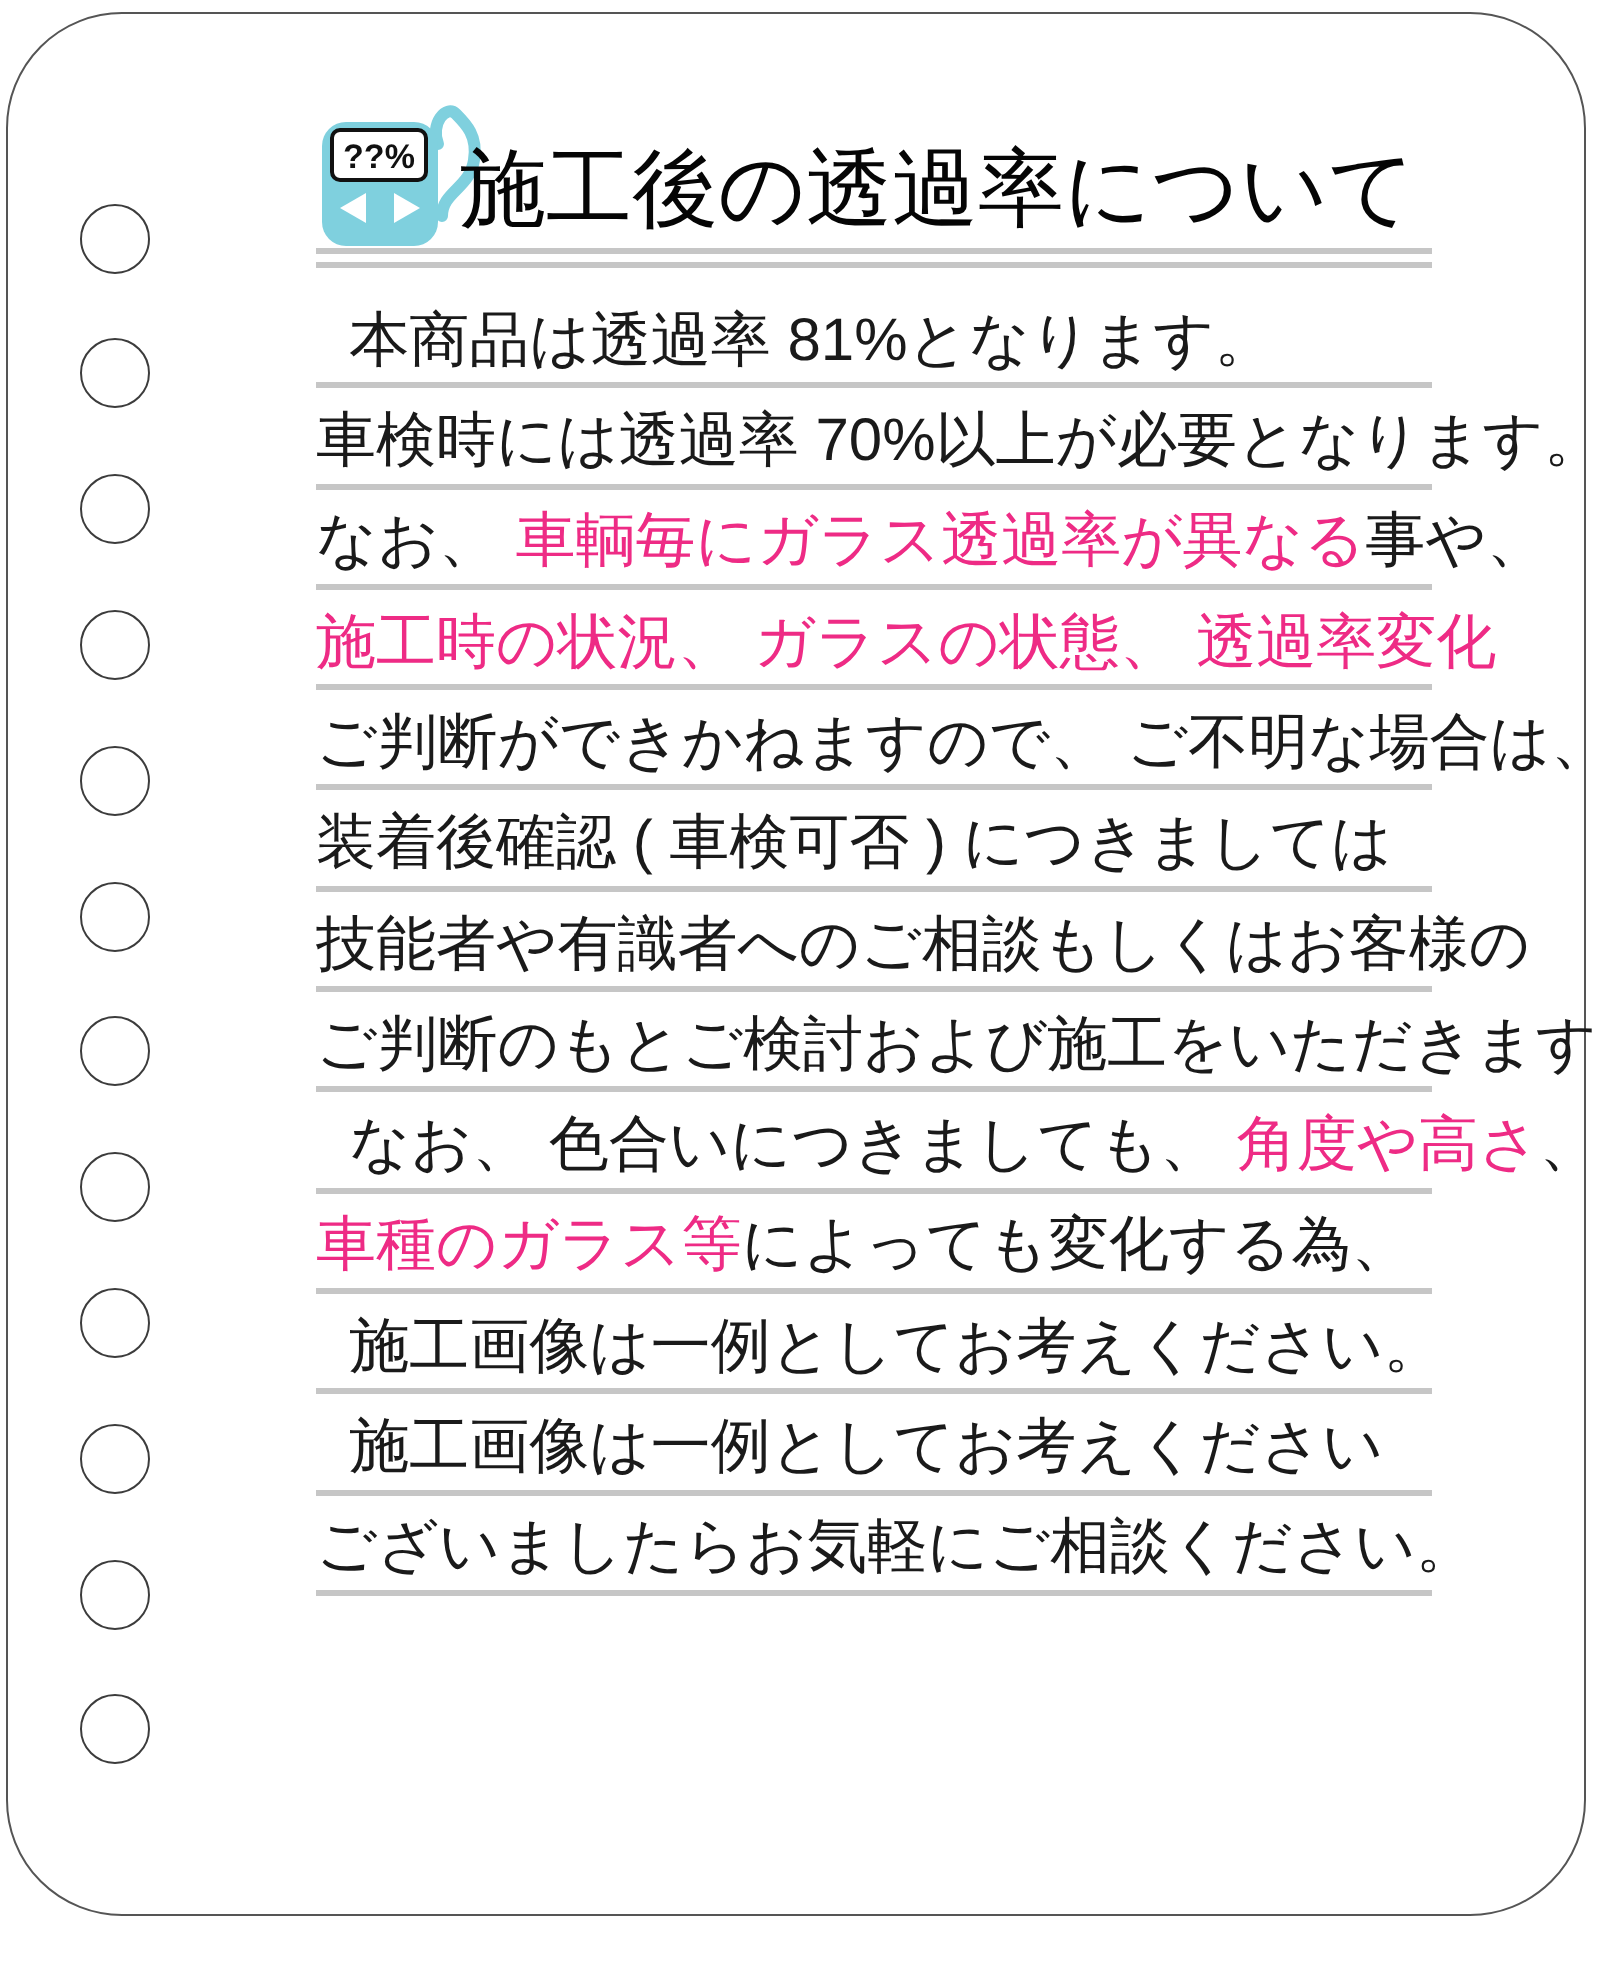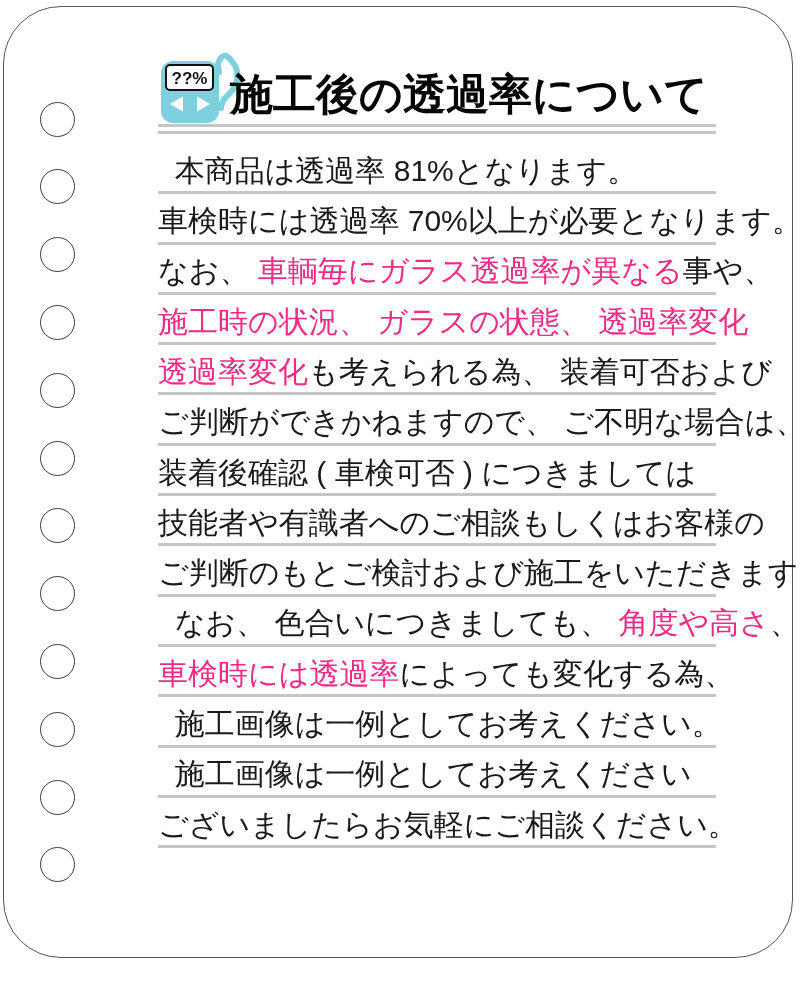--- a/index.html
+++ b/index.html
@@ -17,21 +17,21 @@
     border:1.5px solid var(--border);border-radius:58px;background:#fff;
   }
   .holes{position:absolute;left:0;top:0;width:120px;height:982px;}
   .hole{
     position:absolute;left:40px;width:35px;height:35px;border-radius:50%;
     border:1.5px solid #3c3c3c;background:#fff;box-sizing:border-box;
   }
   .icon-wrap{position:absolute;left:155px;top:50px;width:92px;height:80px;}
   .page-title{
     position:absolute;left:230px;top:66px;width:520px;
-    font-size:43px;font-weight:bold;color:#050505;letter-spacing:0px;
+    font-size:43px;font-weight:normal;color:#050505;letter-spacing:0px;
     white-space:nowrap;
   }
   .title-rule{position:absolute;left:158px;top:124px;width:558px;}
   .title-rule .bar{height:3px;background:var(--rule);margin-bottom:4px;}
   .content-lines{position:absolute;left:158px;top:144px;width:558px;}
   .line{
     height:50.3px;box-sizing:border-box;border-bottom:3px solid var(--rule);
     display:flex;align-items:flex-end;padding-bottom:5px;
     font-size:30px;line-height:1.05;color:var(--ink);
     white-space:pre;overflow:visible;
@@ -80,23 +80,22 @@
 <div class="title-rule">
   <div class="bar"></div>
   <div class="bar"></div>
 </div>
 
 <div class="content-lines">
     <div class="line"><span class="seg">  本商品は透過率 81%となります。</span></div>
     <div class="line"><span class="seg">車検時には透過率 70%以上が必要となります。</span></div>
     <div class="line"><span class="seg">なお、 </span><span class="seg pink">車輌毎にガラス透過率が異なる</span><span class="seg">事や、</span></div>
     <div class="line"><span class="seg pink">施工時の状況、 ガラスの状態、 透過率変化</span></div>
-    <div class="line"><span class="seg pink">透過率変化</span><span class="seg">も考えられる為、 装着可否および</span></div>
     <div class="line"><span class="seg">ご判断ができかねますので、 ご不明な場合は、</span></div>
     <div class="line"><span class="seg">装着後確認 ( 車検可否 ) につきましては</span></div>
     <div class="line"><span class="seg">技能者や有識者へのご相談もしくはお客様の</span></div>
     <div class="line"><span class="seg">ご判断のもとご検討および施工をいただきます</span></div>
     <div class="line"><span class="seg">  なお、 色合いにつきましても、 </span><span class="seg pink">角度や高さ</span><span class="seg">、</span></div>
-    <div class="line"><span class="seg pink">車検時には透過率</span><span class="seg">によっても変化する為、</span></div>
+    <div class="line"><span class="seg pink">車種のガラス等</span><span class="seg">によっても変化する為、</span></div>
     <div class="line"><span class="seg">  施工画像は一例としてお考えください。</span></div>
     <div class="line"><span class="seg">  施工画像は一例としてお考えください</span></div>
     <div class="line"><span class="seg">ございましたらお気軽にご相談ください。</span></div>
   </div>
 
 </body></html>

